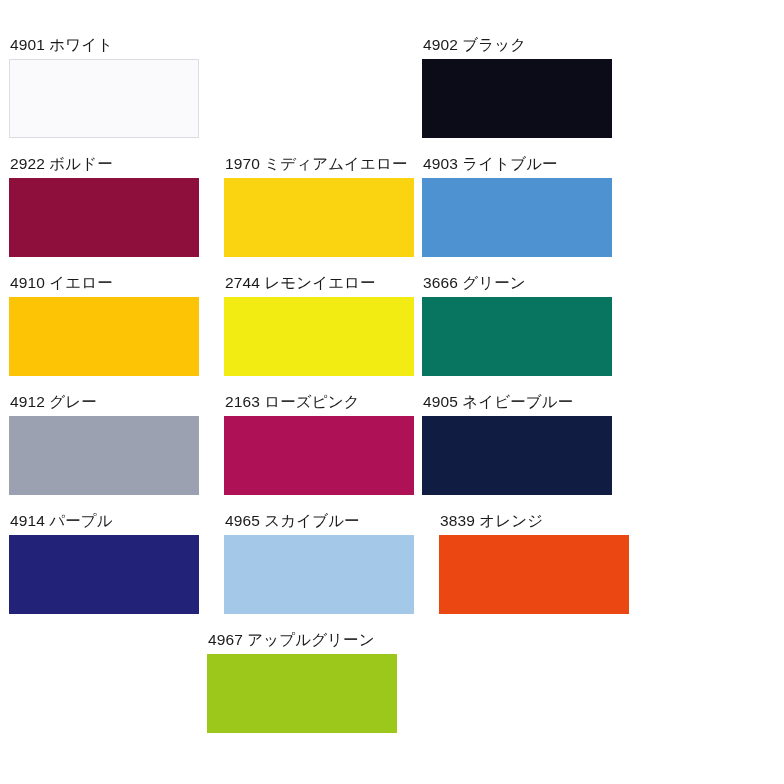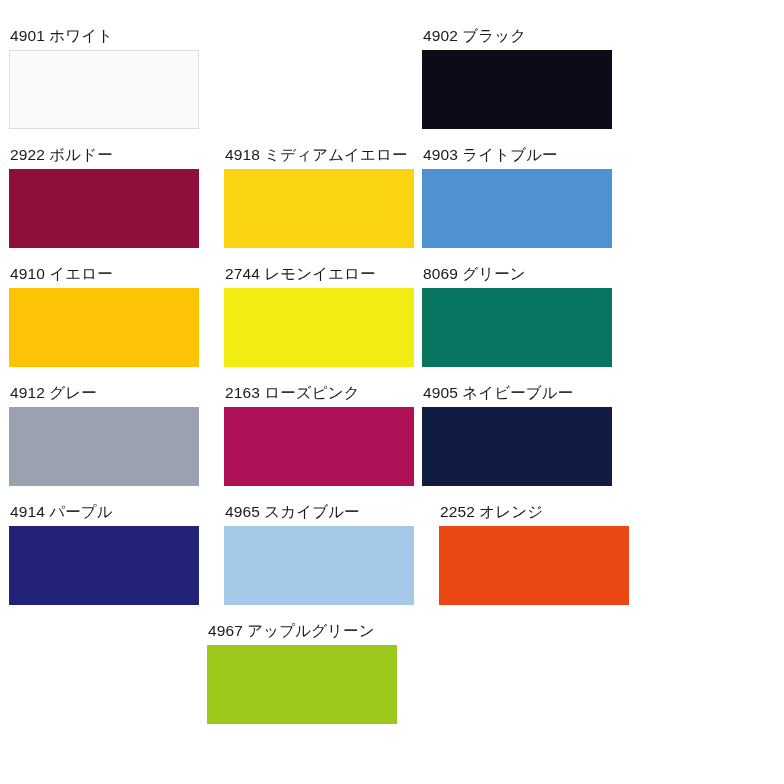--- a/index.html
+++ b/index.html
@@ -15,20 +15,21 @@
     -webkit-font-smoothing: antialiased;
     overflow: hidden;
   }
 
   .sheet {
     position: relative;
     width: 784px;
     height: 640px;
     box-sizing: border-box;
     padding: 28px 0 0 0;
+    margin-top: 9px;
   }
 
   .swatch-grid {
     display: grid;
     grid-template-columns: 198px 17px 198px 17px 198px;
     grid-auto-rows: 119px;
     margin-left: 9px;
   }
 
   .grid-gap { width: 17px; }
@@ -78,39 +79,39 @@
         <div class="swatch-label">4902 ブラック</div>
         <div class="swatch-chip" style="background-color: rgb(12, 12, 24);"></div>
       </div>
       <div class="grid-gap"></div>
       <div class="swatch-cell">
         <div class="swatch-label">2922 ボルドー</div>
         <div class="swatch-chip" style="background-color: rgb(142, 15, 60);"></div>
       </div>
       <div class="grid-gap"></div>
       <div class="swatch-cell">
-        <div class="swatch-label">4918 ミディアムイエロー</div>
+        <div class="swatch-label">1970 ミディアムイエロー</div>
         <div class="swatch-chip" style="background-color: rgb(250, 212, 17);"></div>
       </div>
       <div class="swatch-cell">
         <div class="swatch-label">4903 ライトブルー</div>
         <div class="swatch-chip" style="background-color: rgb(78, 146, 210);"></div>
       </div>
       <div class="grid-gap"></div>
       <div class="swatch-cell">
         <div class="swatch-label">4910 イエロー</div>
         <div class="swatch-chip" style="background-color: rgb(252, 196, 5);"></div>
       </div>
       <div class="grid-gap"></div>
       <div class="swatch-cell">
         <div class="swatch-label">2744 レモンイエロー</div>
         <div class="swatch-chip" style="background-color: rgb(242, 236, 18);"></div>
       </div>
       <div class="swatch-cell">
-        <div class="swatch-label">8069 グリーン</div>
+        <div class="swatch-label">3666 グリーン</div>
         <div class="swatch-chip" style="background-color: rgb(7, 117, 95);"></div>
       </div>
       <div class="grid-gap"></div>
       <div class="swatch-cell">
         <div class="swatch-label">4912 グレー</div>
         <div class="swatch-chip" style="background-color: rgb(155, 161, 176);"></div>
       </div>
       <div class="grid-gap"></div>
       <div class="swatch-cell">
         <div class="swatch-label">2163 ローズピンク</div>
@@ -125,21 +126,21 @@
         <div class="swatch-label">4914 パープル</div>
         <div class="swatch-chip" style="background-color: rgb(33, 34, 120);"></div>
       </div>
       <div class="grid-gap"></div>
       <div class="swatch-cell">
         <div class="swatch-label">4965 スカイブルー</div>
         <div class="swatch-chip" style="background-color: rgb(164, 201, 232);"></div>
       </div>
       <div class="grid-gap"></div>
       <div class="swatch-cell">
-        <div class="swatch-label">2252 オレンジ</div>
+        <div class="swatch-label">3839 オレンジ</div>
         <div class="swatch-chip" style="background-color: rgb(235, 71, 18);"></div>
       </div>
       <div class="grid-gap"></div>
       <div class="swatch-cell">
         <div class="swatch-label">4967 アップルグリーン</div>
         <div class="swatch-chip" style="background-color: rgb(155, 200, 26);"></div>
       </div>
     </div>
 </div>
 

